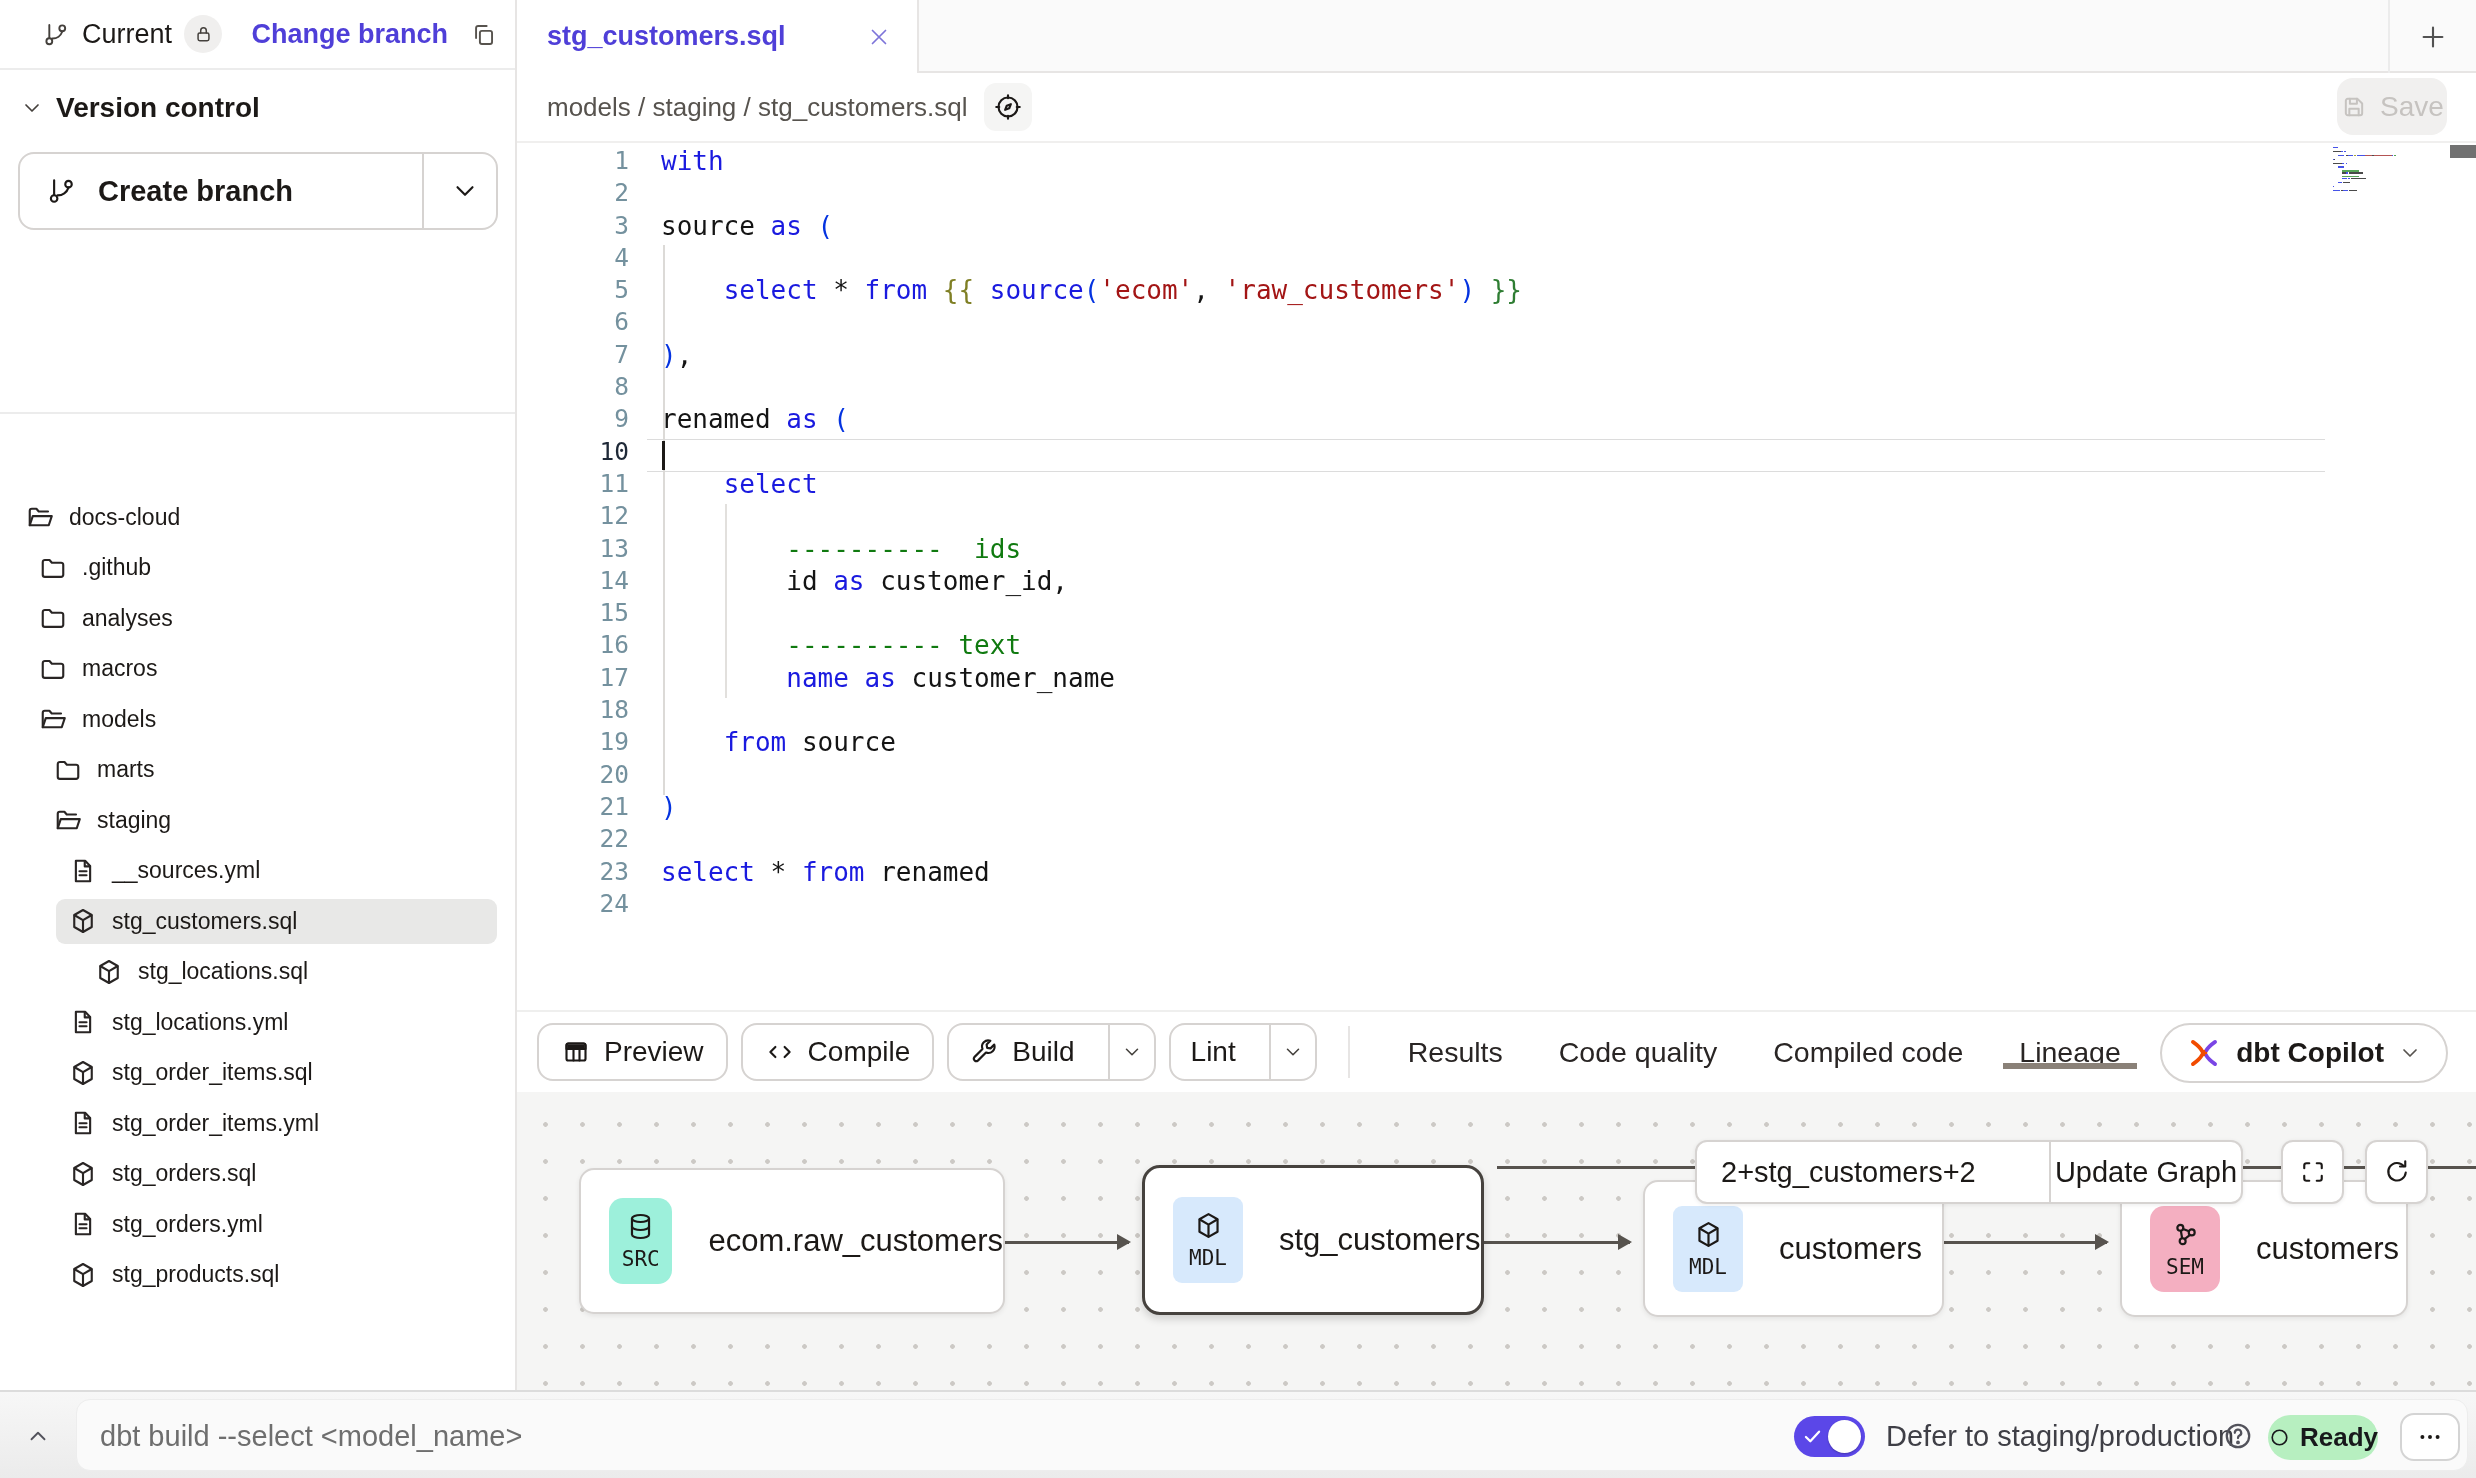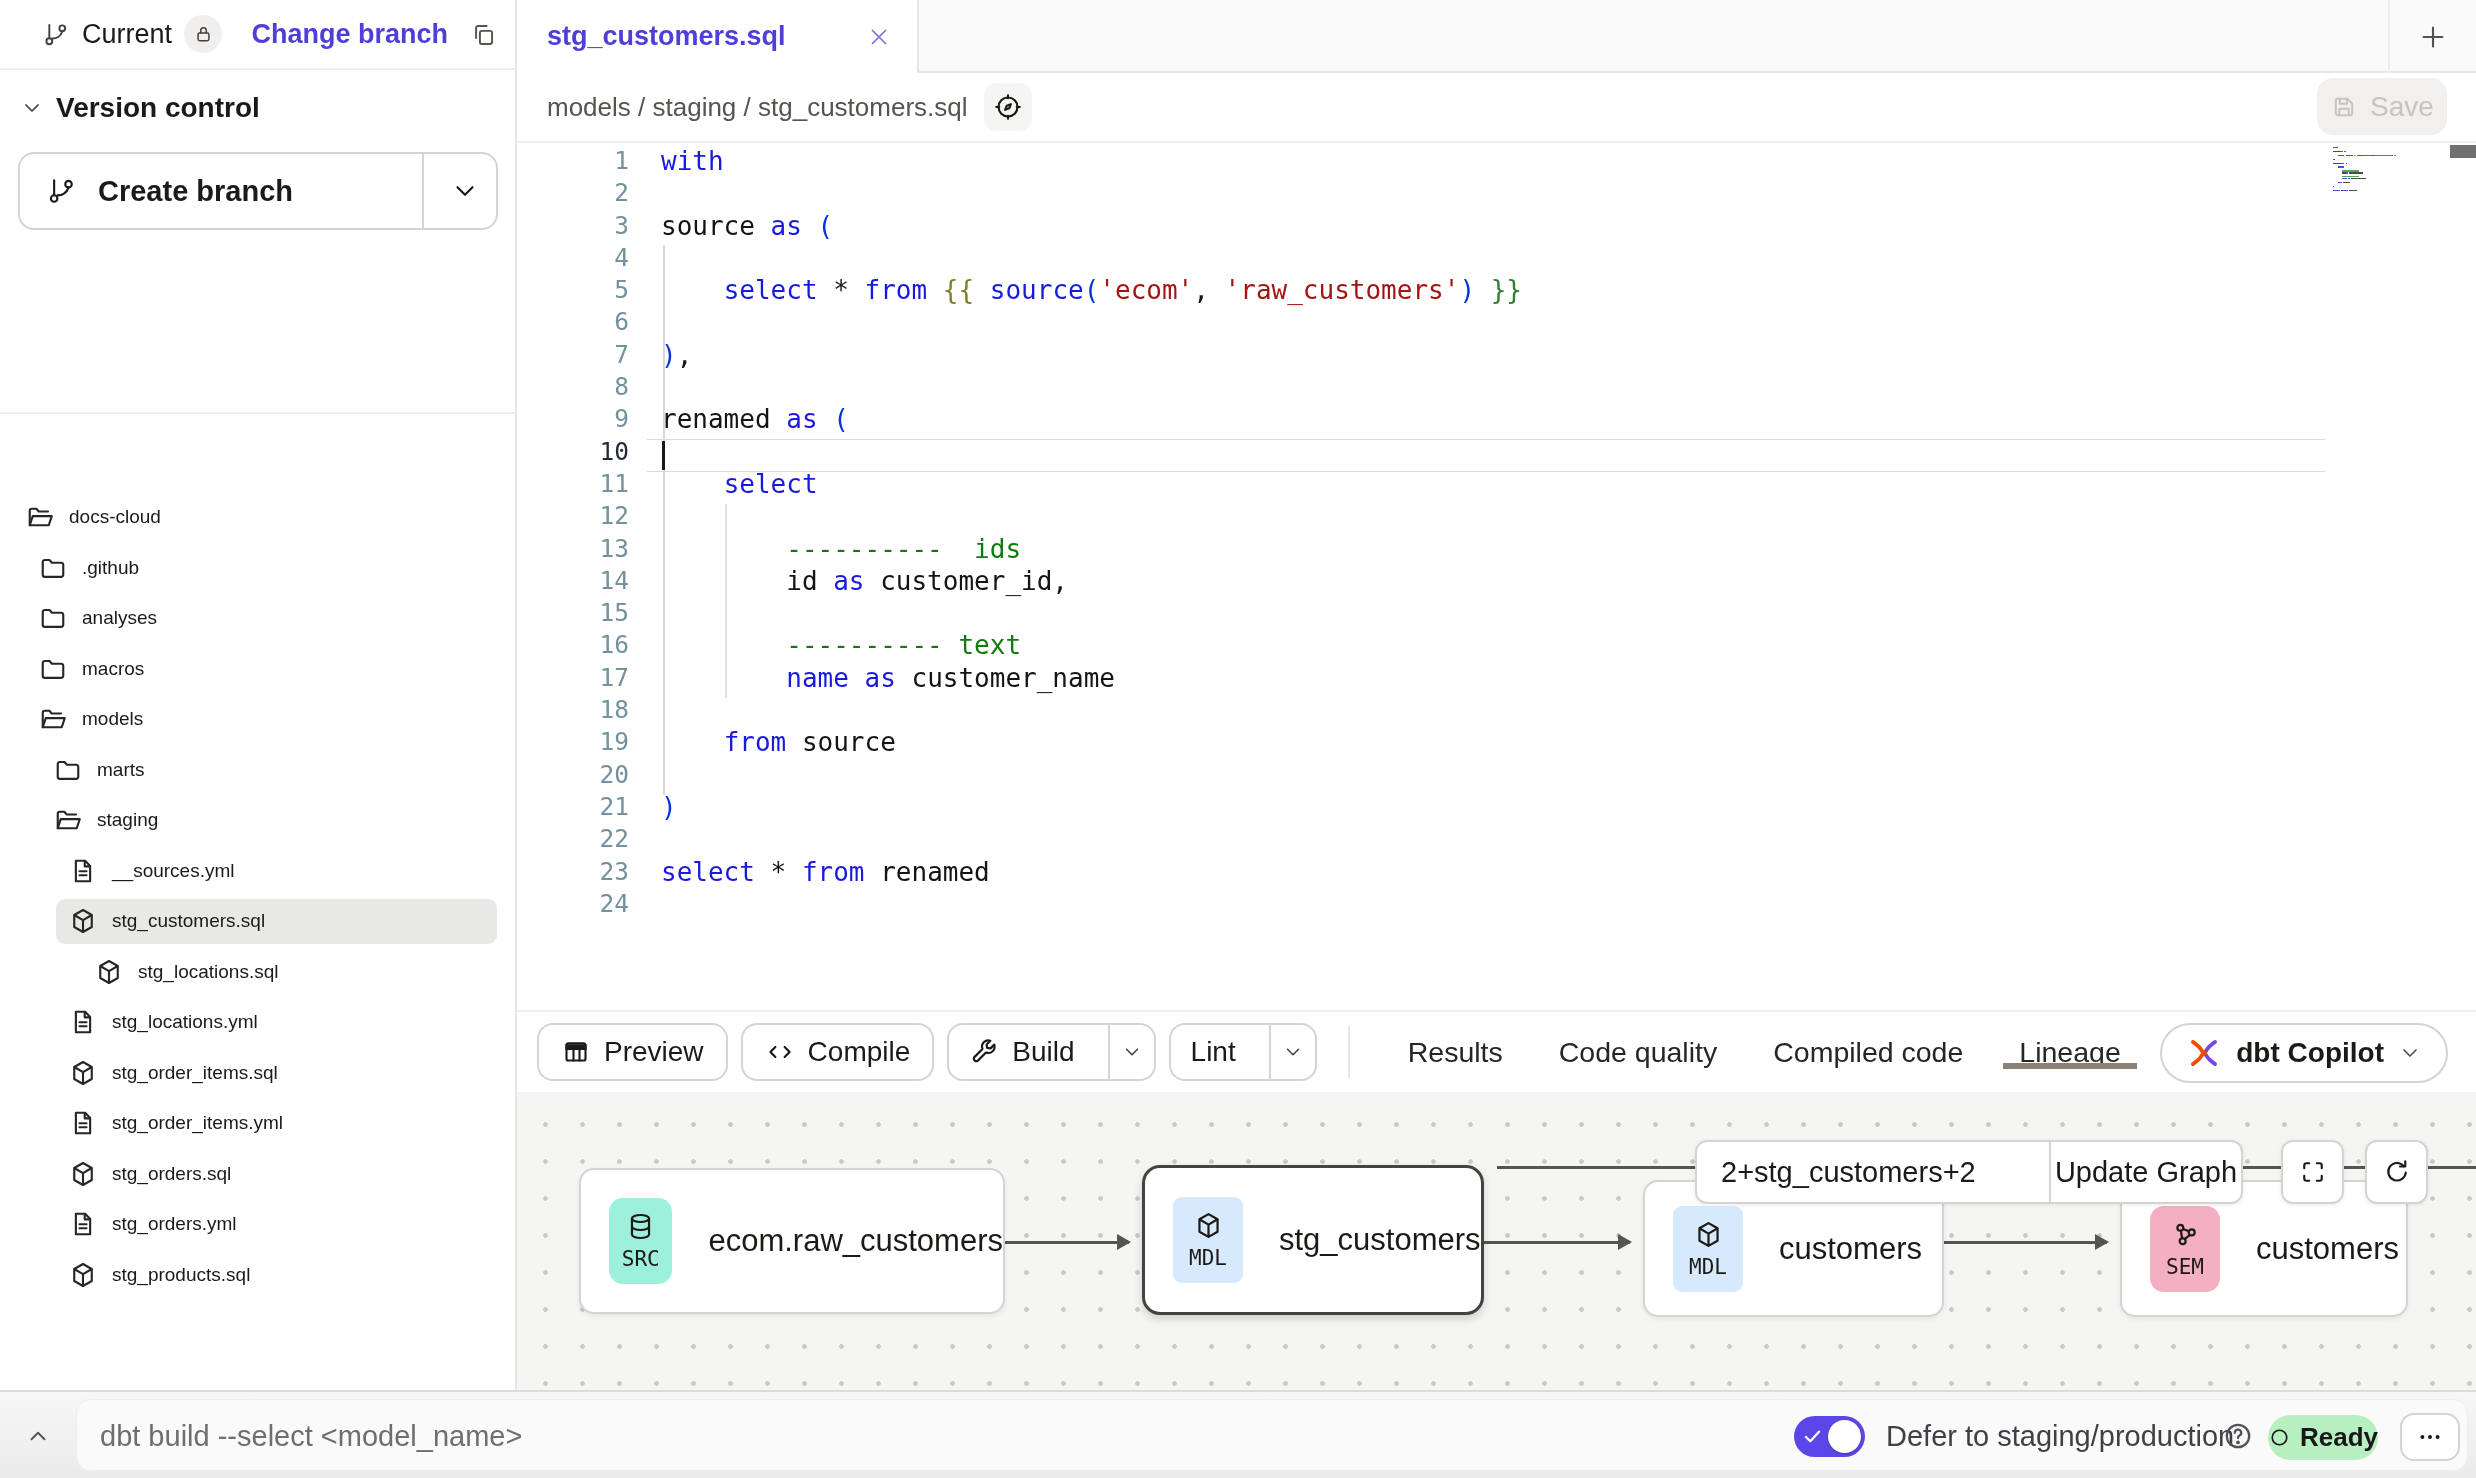--- a/index.html
+++ b/index.html
@@ -36,41 +36,41 @@
   .cb-sep{ margin-left:auto; width:2px; height:100%; background:#d6d3d1;}
   .cb-chev{ width:24px; height:24px; margin:0 16px; color:#44403c;}
 
   .sb-div{ position:absolute; left:0; top:412px; width:515px; height:2px; background:#ececec;}
 
   #file-tree{ position:absolute; left:0; top:492px; width:515px; height:898px; overflow:hidden;}
   .tree-row{ position:relative; height:50.5px; display:flex; align-items:center; cursor:pointer;}
   .tree-row.selected::before{ content:""; position:absolute; left:56px; right:18px; top:3px; bottom:3px;
                               background:#e8e8e7; border-radius:9px;}
   .tree-ic{ position:relative; width:30px; height:30px; color:#292524; flex:0 0 30px;}
-  .tree-lb{ position:relative; margin-left:14px; font-size:19px; color:#1c1917;}
+  .tree-lb{ position:relative; margin-left:14px; font-size:23px; color:#1c1917;}
 
   
   .pane{ position:absolute; left:517px; top:0; width:1959px; height:1390px; background:#fff;}
   .tabbar{ position:absolute; left:0; top:0; right:0; height:73px; background:#fafafa;
            border-bottom:2px solid #e7e5e4;}
   .tab-active{ position:absolute; left:0; top:0; width:402px; height:73px; background:#fff;
                border-right:2px solid #e7e5e4; display:flex; align-items:center; cursor:pointer;}
   .tab-title{ margin-left:30px; font-size:27px; font-weight:600; color:#4f3fd8;}
   .tab-x{ margin-left:auto; margin-right:26px; width:24px; height:24px; color:#7d74d9; cursor:pointer;}
   .plus-sec{ position:absolute; right:0; top:0; width:88px; height:73px; border-left:2px solid #ececec;
              display:flex; align-items:center; justify-content:center;}
   .plus-sec .ic{ width:30px; height:30px; color:#525252; cursor:pointer;}
 
   .crumb-row{ position:absolute; left:0; top:73px; right:0; height:70px; background:#fff;
               border-bottom:2px solid #f0efee; display:flex; align-items:center;}
   .crumb{ margin-left:30px; font-size:26px; color:#57534e;}
   .compass-btn{ margin-left:16px; width:48px; height:48px; border-radius:12px; background:#f5f5f4;
                 display:flex; align-items:center; justify-content:center; color:#1c1917; cursor:pointer;}
   .compass-btn .ic{ width:30px; height:30px;}
-  .save-btn{ position:absolute; right:29px; top:78px; width:130px; height:57px; border-radius:16px;
+  .save-btn{ position:absolute; right:29px; top:78px; width:110px; height:57px; border-radius:16px;
              background:#f1f0ef; color:#c6c3c0; display:flex; align-items:center; justify-content:center;
              gap:12px; font-size:28px; font-weight:500;}
   .save-btn .ic{ width:28px; height:28px;}
 
   .editor-body{ position:absolute; left:0; top:145px; right:0; height:865px; background:#fff;
                 font-family:"DejaVu Sans Mono",monospace; }
   #gutter{ position:absolute; left:0; top:0; width:112px; }
   #gutter .gnum{ height:32.3px; line-height:32.3px; text-align:right; font-size:24.5px; color:#74919e;}
   #gutter .gnum.active{ color:#1f2937; }
   #code{ position:absolute; left:144px; top:0; right:160px; white-space:pre;}

